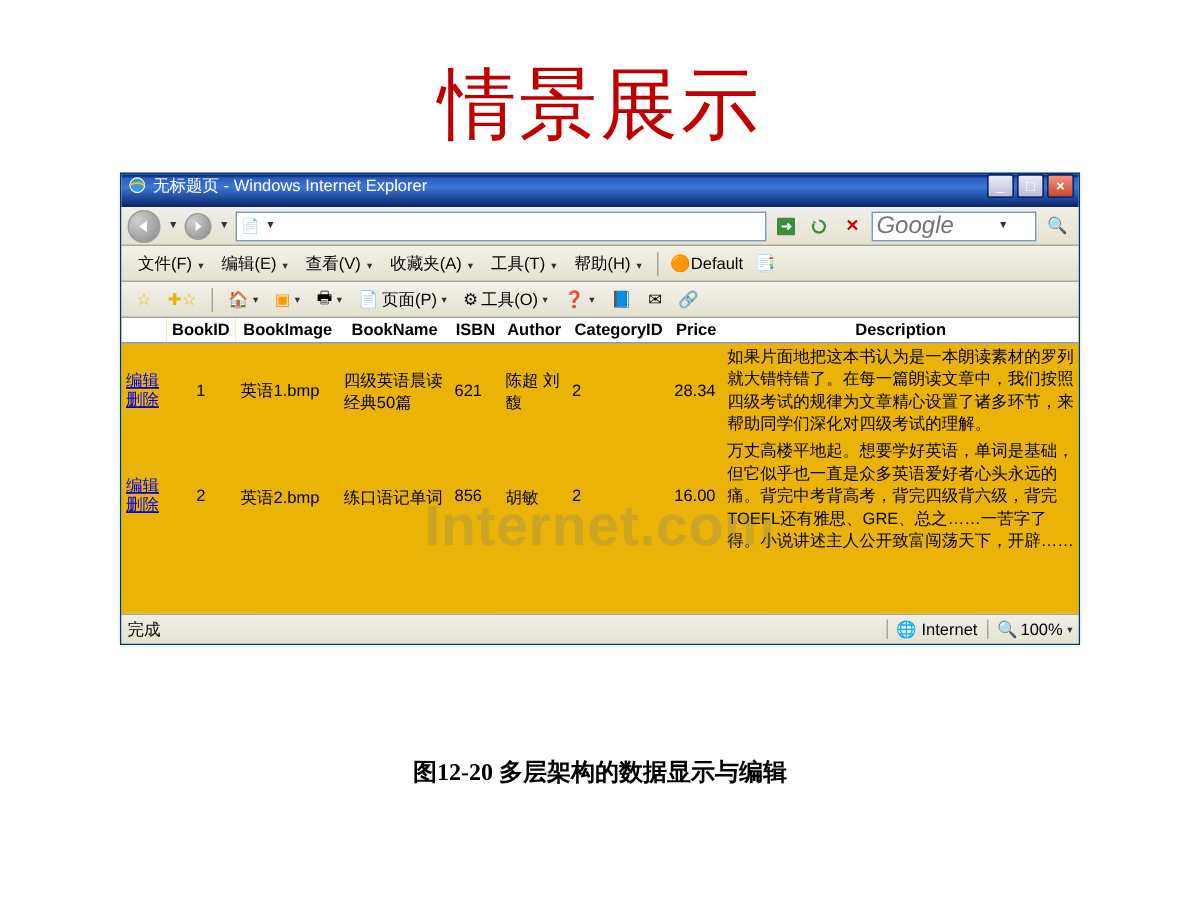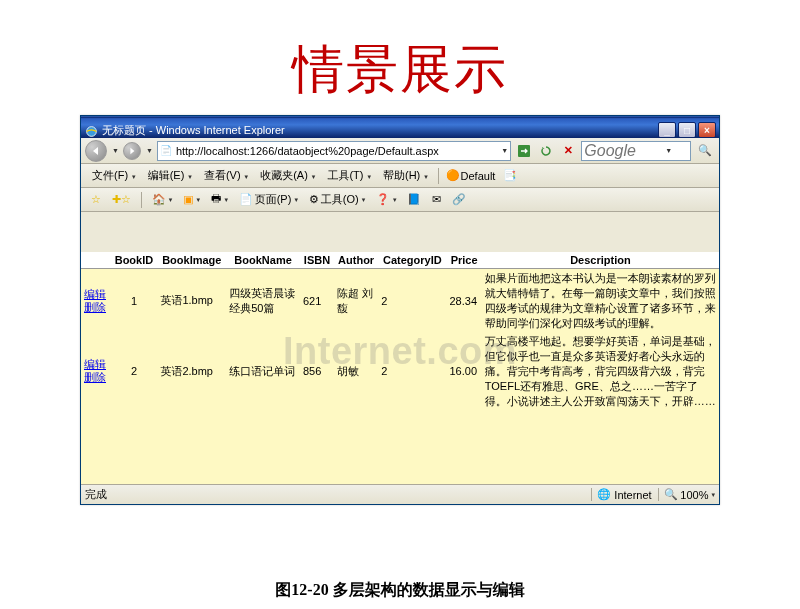--- a/index.html
+++ b/index.html
@@ -27,21 +27,21 @@
     margin: 0 auto;
     width: 640px;
     border: 1px solid #003c74;
     background: #ece9d8;
     box-shadow: 0 0 2px rgba(0,0,0,0.2);
   }
   .titlebar {
     height: 22px;
     background: linear-gradient(to bottom, #3f7bd9 0%, #0a246a 5%, #2a5bbd 12%, #3c76d6 40%, #0a246a 100%);
     display: flex;
-    align-items: flex-end;
+    align-items: flex-start;
     padding: 0 3px;
     color: #fff;
     font-size: 11px;
   }
   .titlebar .ie-icon {
     width: 14px; height: 14px;
     margin-right: 4px;
     display: inline-flex; align-items: center; justify-content: center;
   }
   .titlebar .title-text { flex: 1; user-select: none; }
@@ -136,25 +136,24 @@
     gap: 3px;
     font-size: 11px;
   }
   .cmd-btn {
     height: 18px;
     padding: 0 4px;
     display: inline-flex; align-items: center; gap: 2px;
     cursor: pointer;
   }
   .content-area {
-    background: #fef9c3;
-    height: 232px;
+    background: #eab308;
+    height: 197px;
     overflow: auto;
     position: relative;
-    margin-top: 40px;
   }
   table.data {
     border-collapse: collapse;
     font-size: 11px;
     width: 100%;
   }
   table.data th {
     font-weight: bold;
     text-align: center;
     padding: 2px 3px;
@@ -247,21 +246,20 @@
     <span class="drop-arrow">▼</span>
     <div class="nav-btn disabled" style="width:18px;height:18px;">
       <svg width="8" height="8" viewBox="0 0 10 10">
           <path d="M3 1 L8 5 L3 9 Z" fill="#fff"></path>
         </svg>
     </div>
     <span class="drop-arrow">▼</span>
 
     <div class="address-bar-wrap">
       <span class="page-ico">📄</span>
-      <input type="text" value="http://localhost:1266/dataobject%20page/Default.aspx" style="">
       <span class="drop-arrow">▼</span>
     </div>
     <span class="tb-btn">
       <svg width="12" height="12" viewBox="0 0 12 12">
           <rect width="12" height="12" fill="#3a8f3a" rx="1"></rect>
           <path d="M3 6 L9 6 M7 4 L9 6 L7 8" stroke="#fff" stroke-width="1.3" fill="none"></path>
         </svg>
     </span>
     <span class="tb-btn">
       <svg width="12" height="12" viewBox="0 0 12 12">

